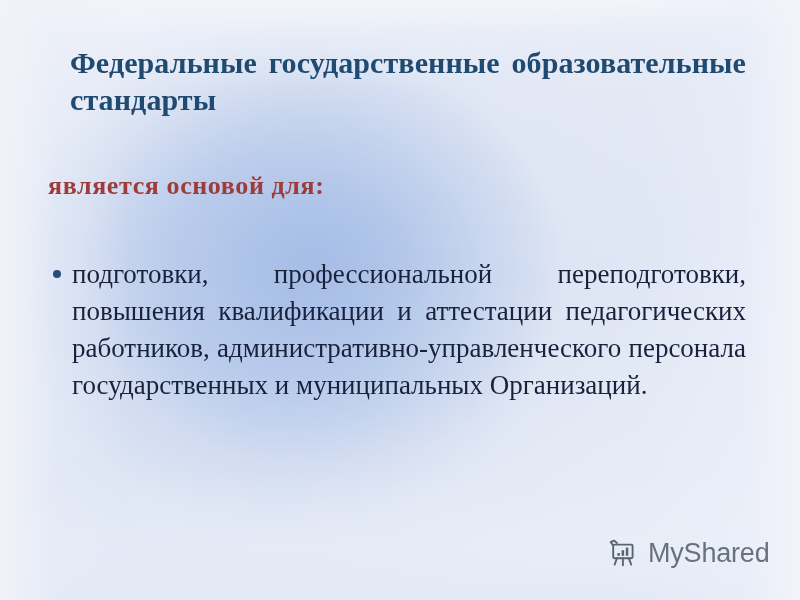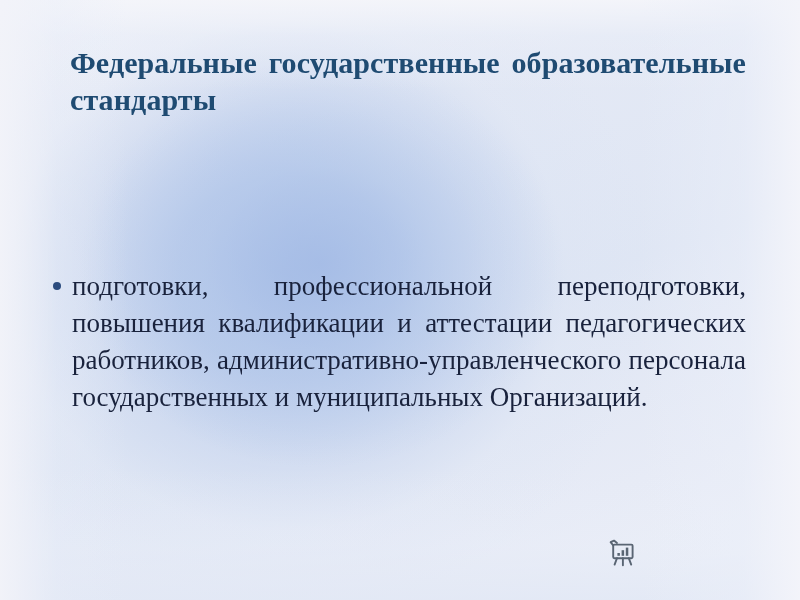--- a/index.html
+++ b/index.html
@@ -105,21 +105,21 @@
     font-weight: bold;
     font-size: 26px;
     line-height: 32px;
     letter-spacing: 0.6px;
     white-space: nowrap;
   }
 
   .bullet-block {
     position: absolute;
     left: 44px;
-    top: 268px;
+    top: 256px;
     width: 702px;
   }
   .bullet-row {
     position: relative;
     padding-left: 28px;
   }
   .bullet-dot {
     position: absolute;
     left: 9px;
     top: 14px;
@@ -174,20 +174,21 @@
   <div class="bg-layer bg-core2"></div>
   <div class="bg-layer bg-wash-top"></div>
   <div class="bg-layer bg-wash-bottom"></div>
   <div class="bg-layer bg-wash-left"></div>
   <div class="bg-layer bg-wash-right"></div>
 
   <div class="content">
 
     <div class="slide-title">Федеральные государственные образовательные стандарты</div>
 
+    <div class="slide-subtitle">является основой для:</div>
 
     <div class="bullet-block">
       <div class="bullet-row">
         <span class="bullet-dot"></span>
         <div class="bullet-text">подготовки, профессиональной переподготовки, повышения квалификации и аттестации педагогических работников, административно-управленческого персонала государственных и муниципальных Организаций.</div>
       </div>
     </div>
 
     <div class="watermark">
       <span>
@@ -203,16 +204,17 @@
             <path d="M22.8 22.2 L25.2 28.6"></path>
           </g>
           <g fill="#4e5a68">
 
             <rect x="11.4" y="17.0" width="2.5" height="2.8"></rect>
             <rect x="15.6" y="14.2" width="2.5" height="5.6"></rect>
             <rect x="19.8" y="11.6" width="2.5" height="8.2"></rect>
           </g>
         </svg>
       </span>
+      <span class="watermark-text">MyShared</span>
     </div>
 
   </div>
 </div>
 
 </body></html>

